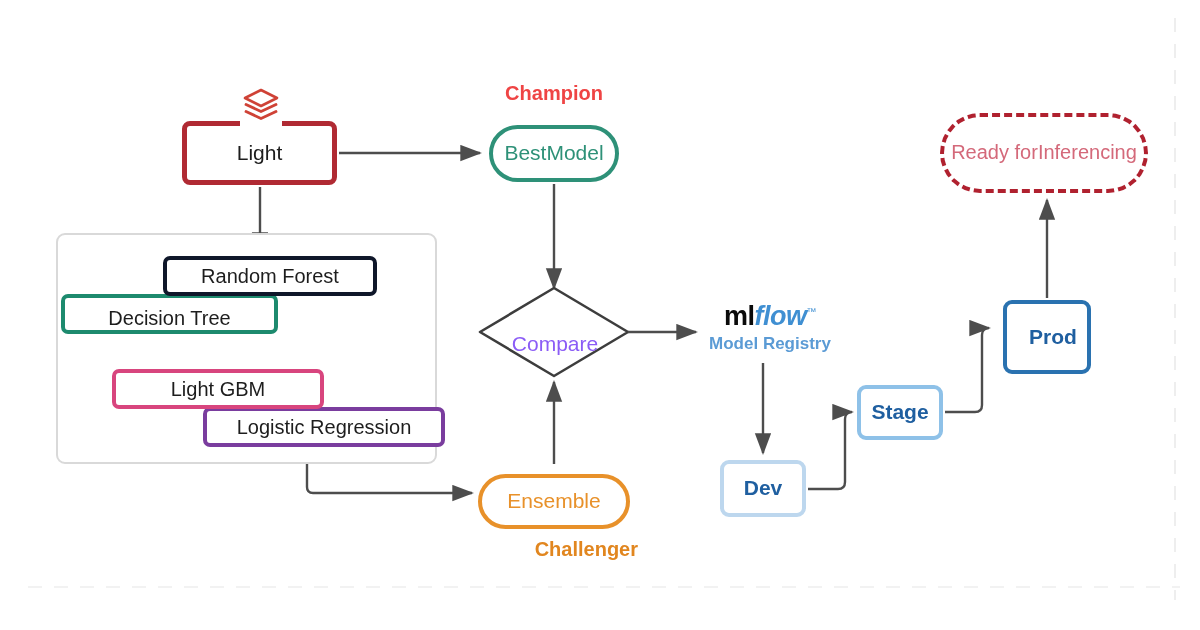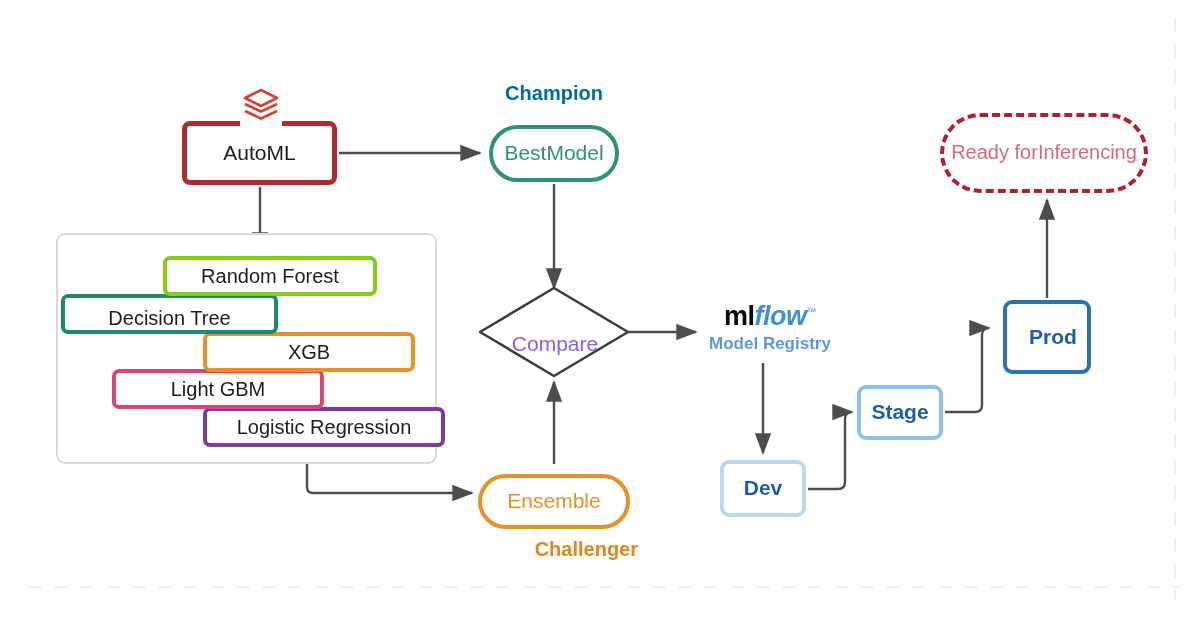--- a/index.html
+++ b/index.html
@@ -19,31 +19,31 @@
               background:#ffffff;z-index:7;}
   #automl-icon{position:absolute;left:241px;top:87px;width:40px;height:38px;z-index:8;}
 
   
   #modelgroup{position:absolute;left:56px;top:233px;width:377px;height:227px;
               border:2px solid #d9d9d9;border-radius:9px;background:#ffffff;z-index:2;}
 
   .mbox{position:absolute;box-sizing:border-box;background:#ffffff;border-radius:7px;
         display:flex;align-items:center;justify-content:center;font-size:20px;
         color:#1d1d1d;height:40px;}
-  #m-rf{left:163px;top:256px;width:214px;border:4px solid #84cc16;z-index:14;}
+  #m-rf{left:163px;top:256px;width:214px;border:4px solid #0f172a;z-index:14;}
   #m-dt{left:61px;top:294px;width:217px;border:4px solid #1d8a6e;z-index:13;align-items:flex-end;}
   #m-xgb{left:203px;top:332px;width:212px;border:4px solid #e8912a;z-index:12;}
   #m-lgbm{left:112px;top:369px;width:212px;border:4px solid #d8457e;z-index:11;}
   #m-lr{left:203px;top:407px;width:242px;border:4px solid #7a3d9e;z-index:10;}
 
   
   #bestmodel{left:489px;top:125px;width:130px;height:57px;border:4px solid #2e9178;
              border-radius:29px;font-size:21px;color:#2e9178;z-index:6;}
   #champion{position:absolute;left:474px;top:82px;width:160px;text-align:center;
-            font-size:20px;font-weight:bold;color:#0369a1;z-index:6;}
+            font-size:20px;font-weight:bold;color:#ef4444;z-index:6;}
 
   
   #compare-label{position:absolute;left:485px;top:332px;width:140px;text-align:center;
                  font-size:21px;color:#8b5cf6;z-index:6;}
 
   
   #ensemble{left:478px;top:466px;width:152px;height:55px;border:4px solid #e8912a;
             border-radius:28px;font-size:21px;color:#e8912a;z-index:6;margin-top:8px;}
   #challenger{position:absolute;left:470px;top:538px;width:168px;text-align:right;
               font-size:20px;font-weight:bold;color:#e1861f;z-index:6;}
@@ -104,37 +104,34 @@
     <path d="M808,489 L838,489 Q845,489 845,482 L845,419 Q845,412 852,412" fill="none" stroke="#4d4d4d" stroke-width="2.4" marker-end="url(#ah)"></path>
 
     <path d="M945,412 L975,412 Q982,412 982,405 L982,335 Q982,328 989,328" fill="none" stroke="#4d4d4d" stroke-width="2.4" marker-end="url(#ah)"></path>
 
     <line x1="1047" y1="298" x2="1047" y2="200" stroke="#4d4d4d" stroke-width="2.4" marker-end="url(#ah)"></line>
   </svg>
 
   <div id="modelgroup"></div>
 
   <div class="node" id="automl">
-    <span>AutoML</span>
+    <span>Light</span>
   </div>
   <div id="automl-gap"></div>
   <svg id="automl-icon" viewBox="0 0 40 38" xmlns="http://www.w3.org/2000/svg">
     <path d="M20 3 L36 11 L20 19 L4 11 Z" fill="none" stroke="#cf4236" stroke-width="2.6" stroke-linejoin="round"></path>
     <path d="M5 17.5 L20 24.5 L35 17.5" fill="none" stroke="#cf4236" stroke-width="2.8" stroke-linecap="round" stroke-linejoin="round"></path>
     <path d="M5 24.5 L20 31.5 L35 24.5" fill="none" stroke="#cf4236" stroke-width="2.8" stroke-linecap="round" stroke-linejoin="round"></path>
   </svg>
 
   <div class="mbox" id="m-rf">
     <span>Random Forest</span>
   </div>
   <div class="mbox" id="m-dt">
     <span>Decision Tree</span>
-  </div>
-  <div class="mbox" id="m-xgb">
-    <span>XGB</span>
   </div>
   <div class="mbox" id="m-lgbm">
     <span>Light GBM</span>
   </div>
   <div class="mbox" id="m-lr">
     <span>Logistic Regression</span>
   </div>
 
   <div id="champion">Champion</div>
   <div class="node" id="bestmodel">

